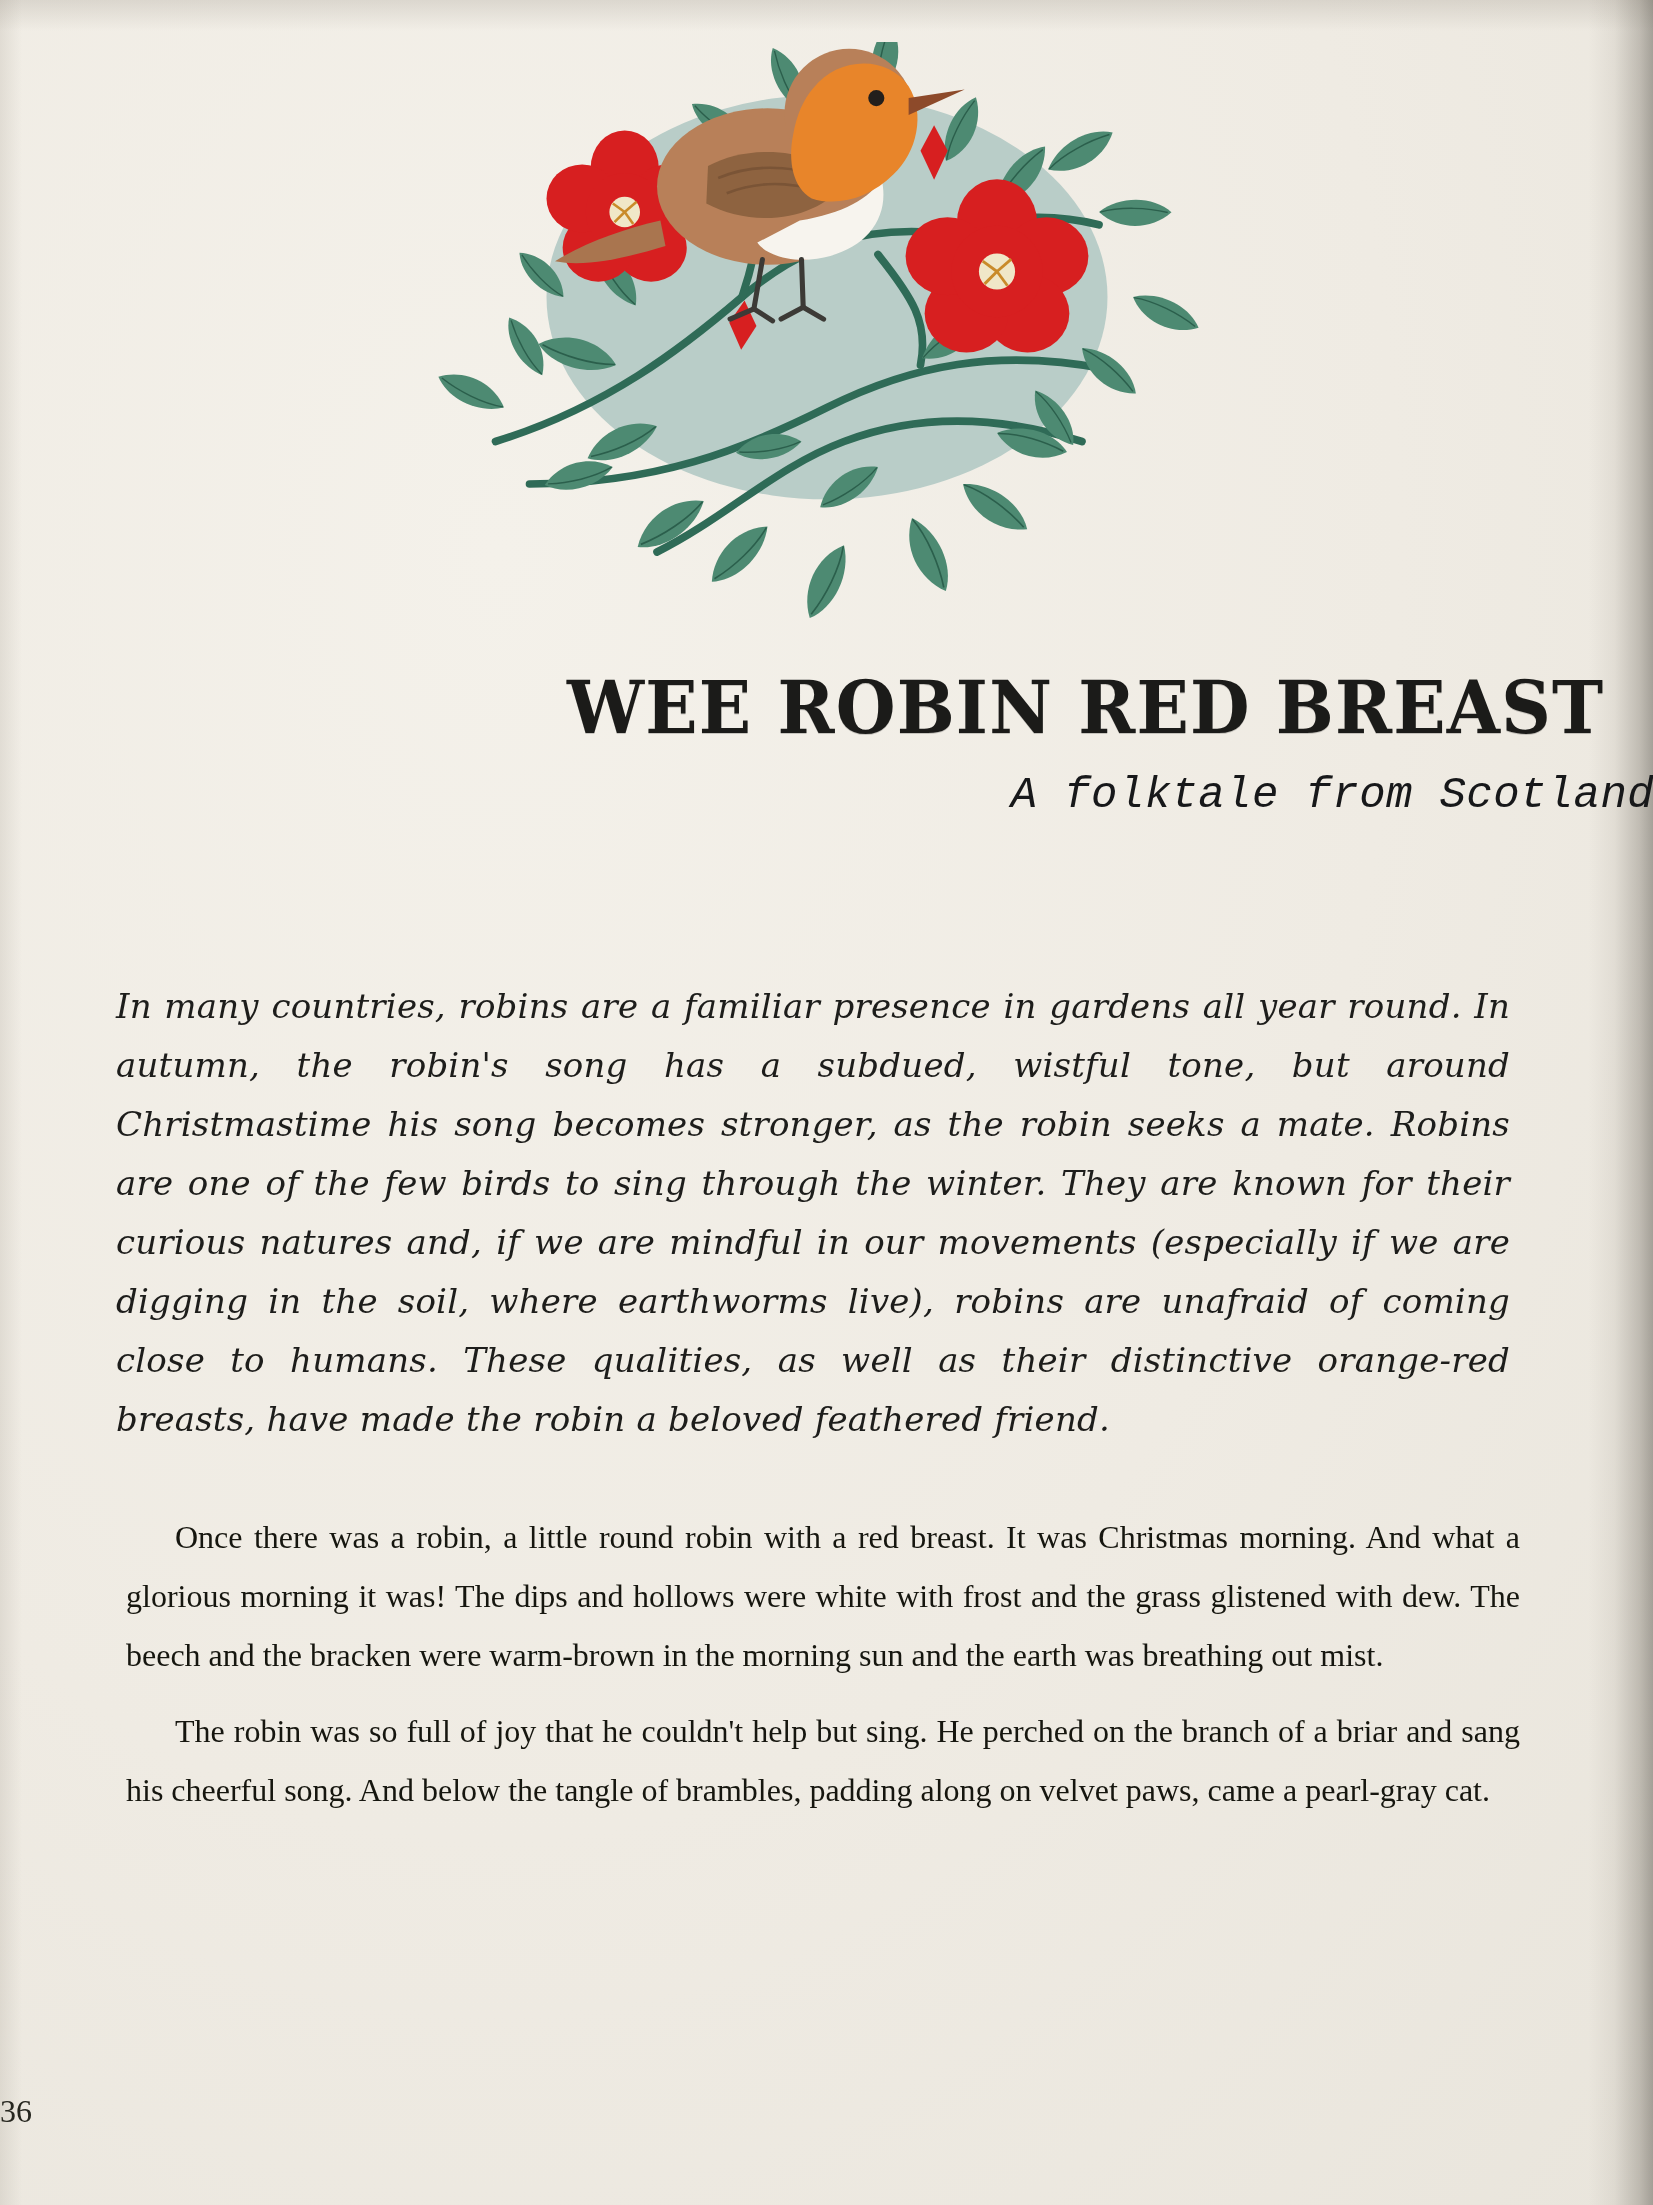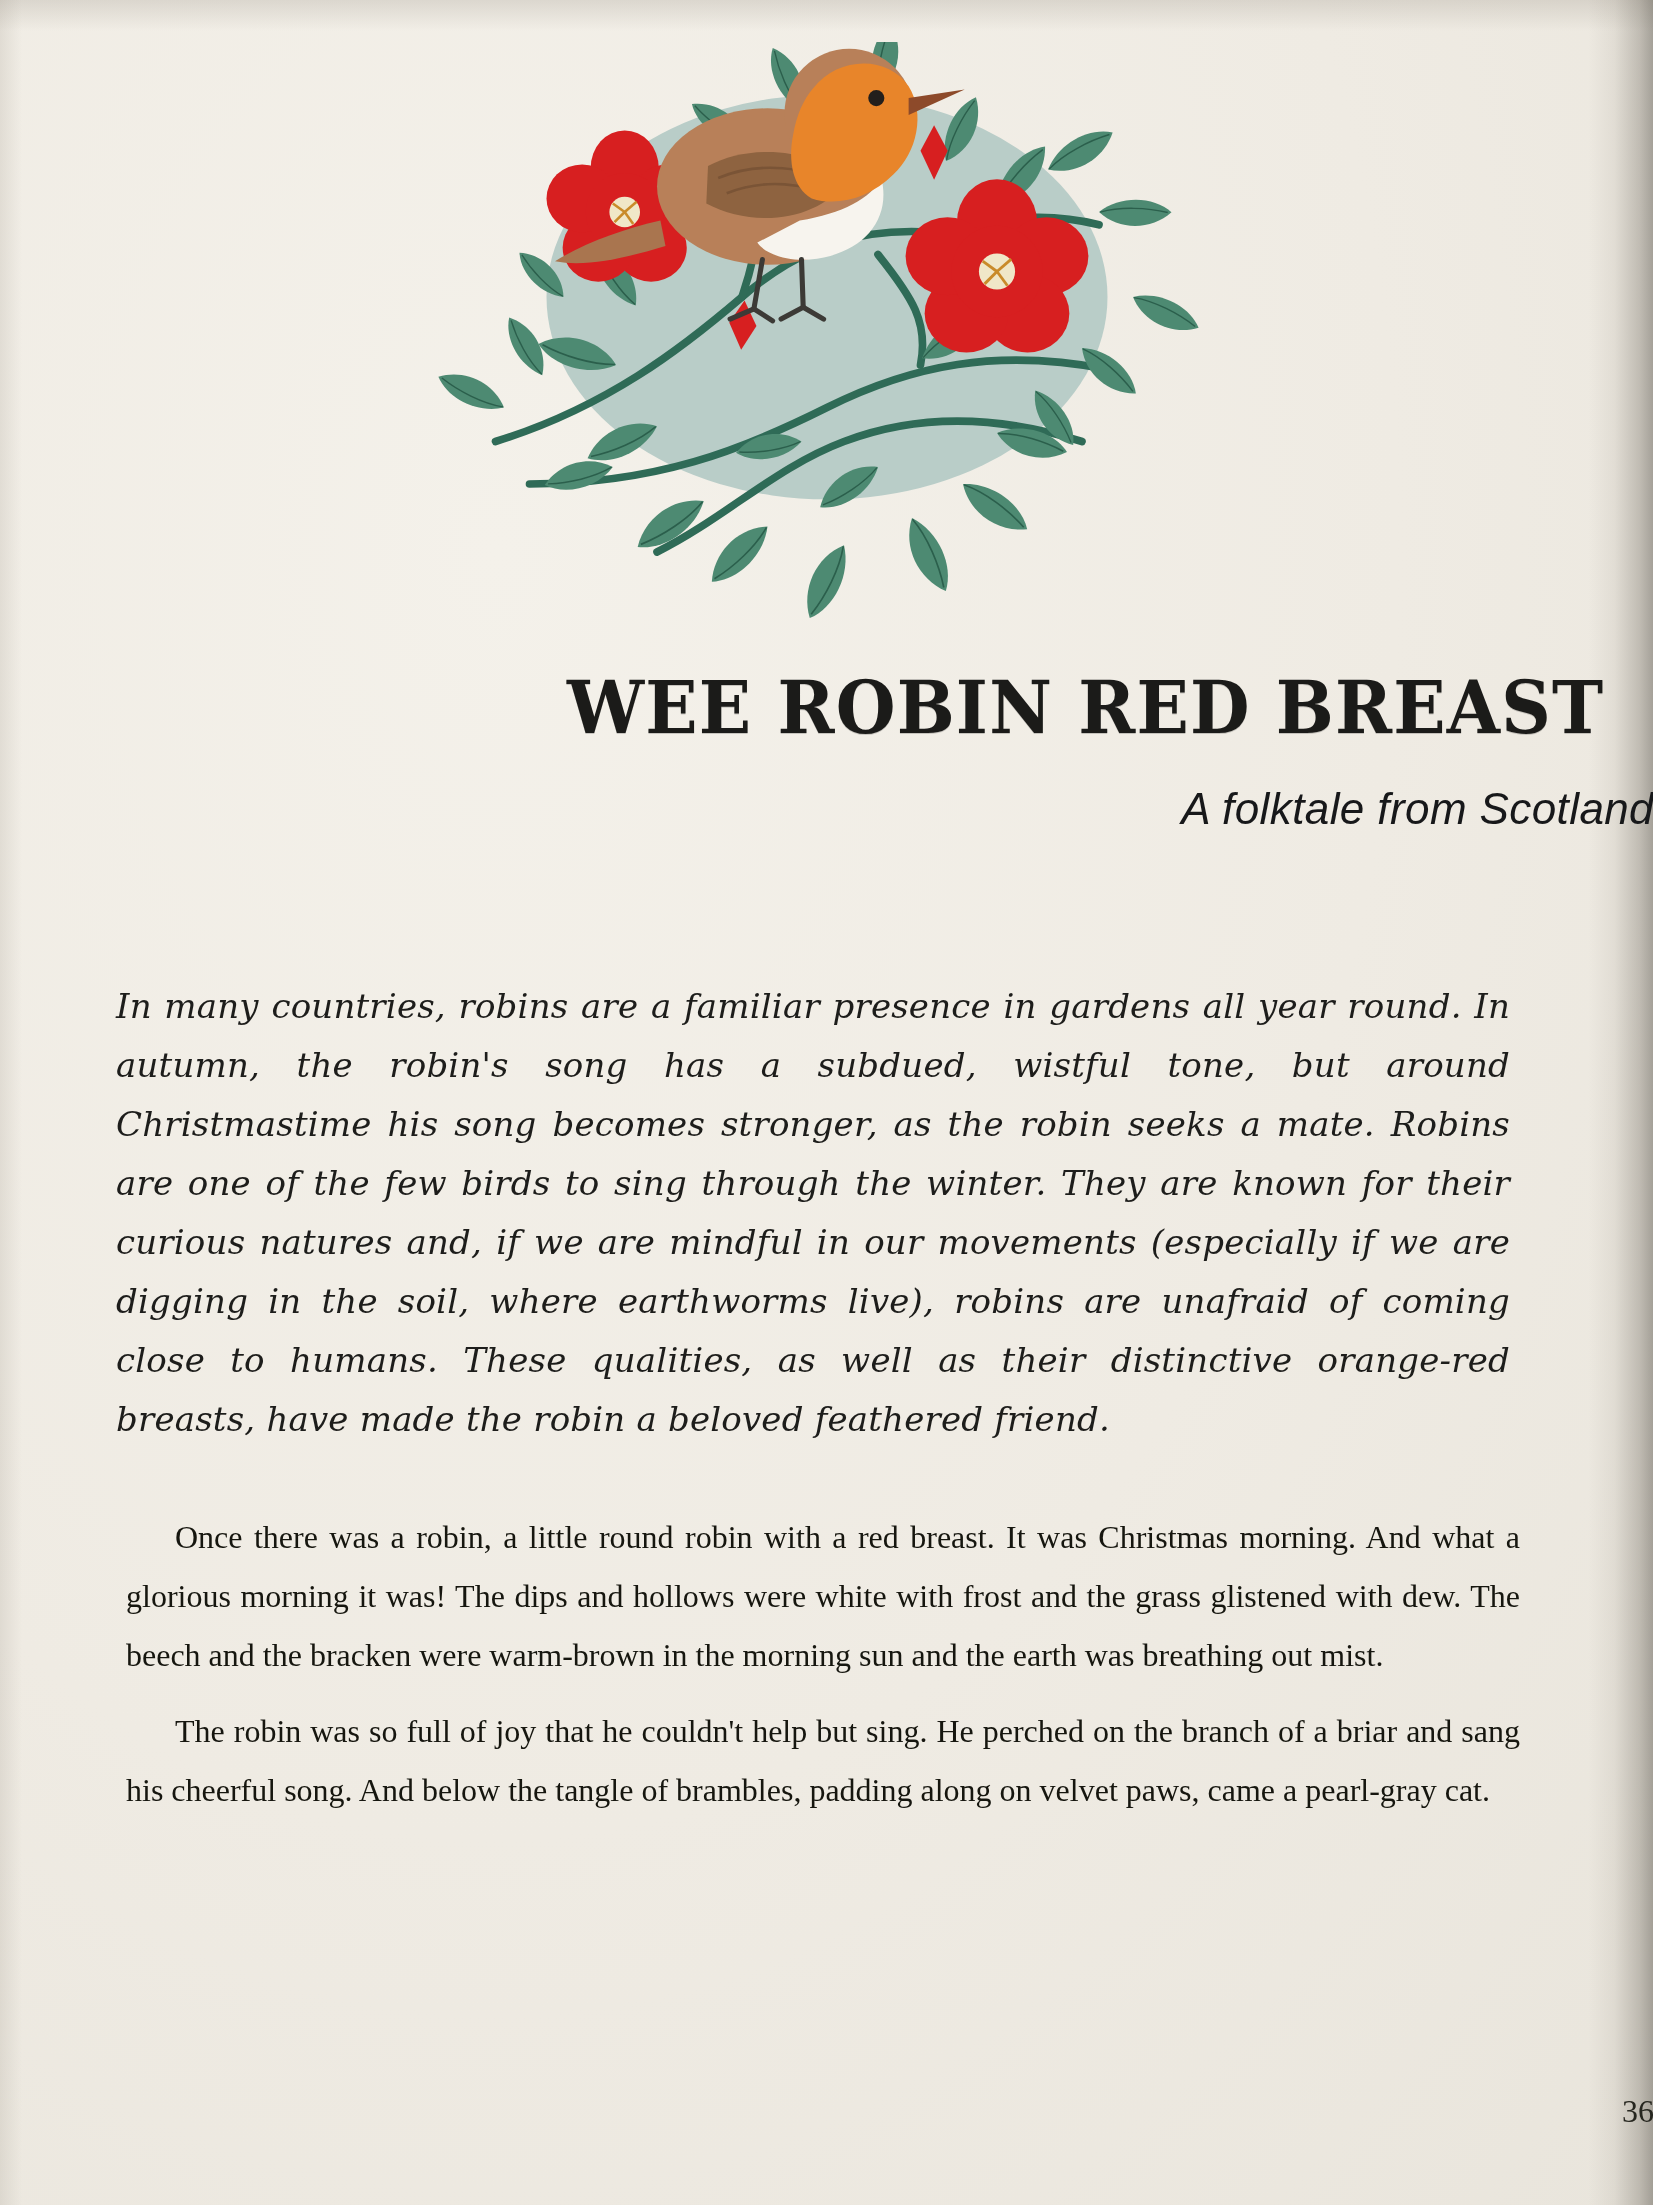--- a/index.html
+++ b/index.html
@@ -77,22 +77,22 @@
     font-weight: 700;
     font-size: 73px;
     letter-spacing: 1.3px;
     color: #1b1b19;
     line-height: 1;
     margin: 0;
     transform: scaleX(0.94);
     text-shadow: 0 0.8px 0 rgba(0,0,0,0.18);
   }
   .subtitle {
-    margin-top: 40px;
-    font-family: Liberation Sans, sans-serif;
+    margin-top: 26px;
+    font-family: Liberation Mono, monospace;
     font-style: italic;
     font-size: 44px;
     color: #17181a;
     letter-spacing: 0.4px;
   }
 
   
   .intro {
     position: absolute;
     top: 977px;
@@ -121,21 +121,21 @@
   .story p {
     margin: 17px;
     text-indent: 49px;
   }
 
   .folio {
     position: absolute;
     bottom: 75px;
     left: 0;
     width: 100%;
-    text-align: right;
+    text-align: left;
     font-family: "Liberation Serif", serif;
     font-size: 32px;
     color: #26261f;
   }
 </style>
 </head>
 <body>
 
 <div class="page">
 

